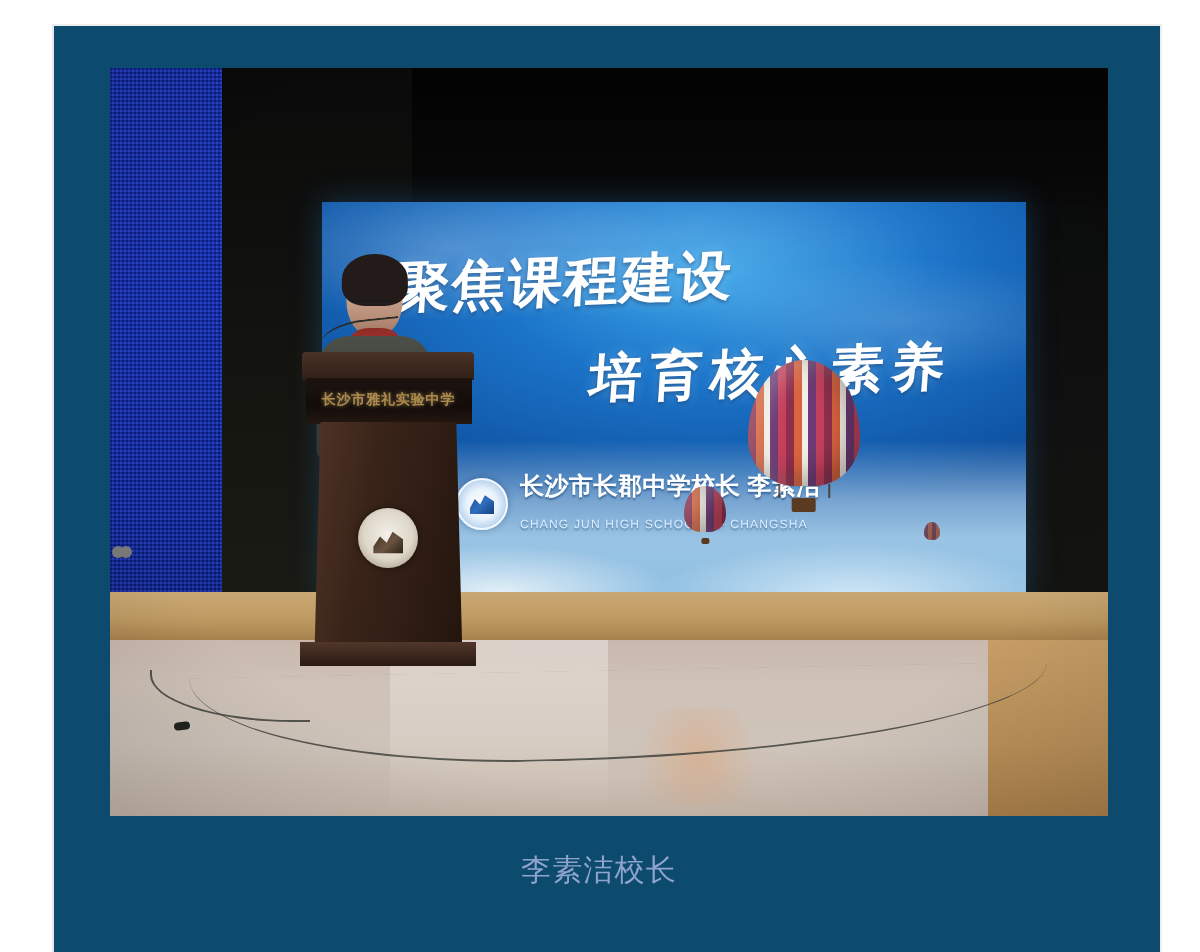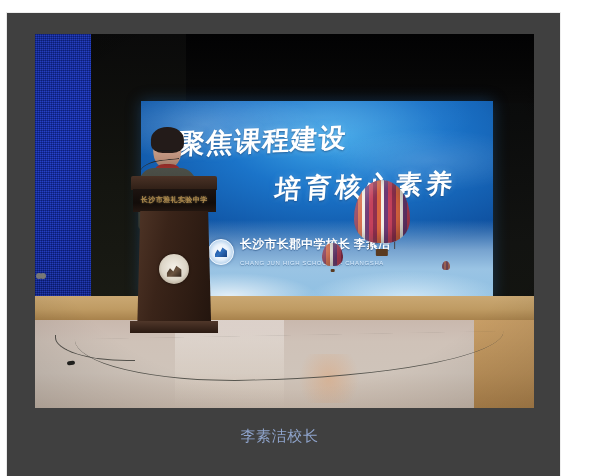--- a/index.html
+++ b/index.html
@@ -17,25 +17,25 @@
   
   .page-root {
     position: relative;
     width: 600px;
     height: 476px;
     background: #ffffff;
   }
 
   .article-card {
     position: absolute;
-    left: 6px;
+    left: 26px;
     top: 12px;
     width: 555px;
     height: 464px;
-    background: #404040;
+    background: #0c4a6e;
     border-left: 1px solid #e8e8e8;
     border-top: 1px solid #ededed;
     border-right: 1px solid #eeeeee;
   }
 
   
   .photo-figure {
     position: absolute;
     left: 28px;
     top: 21px;

